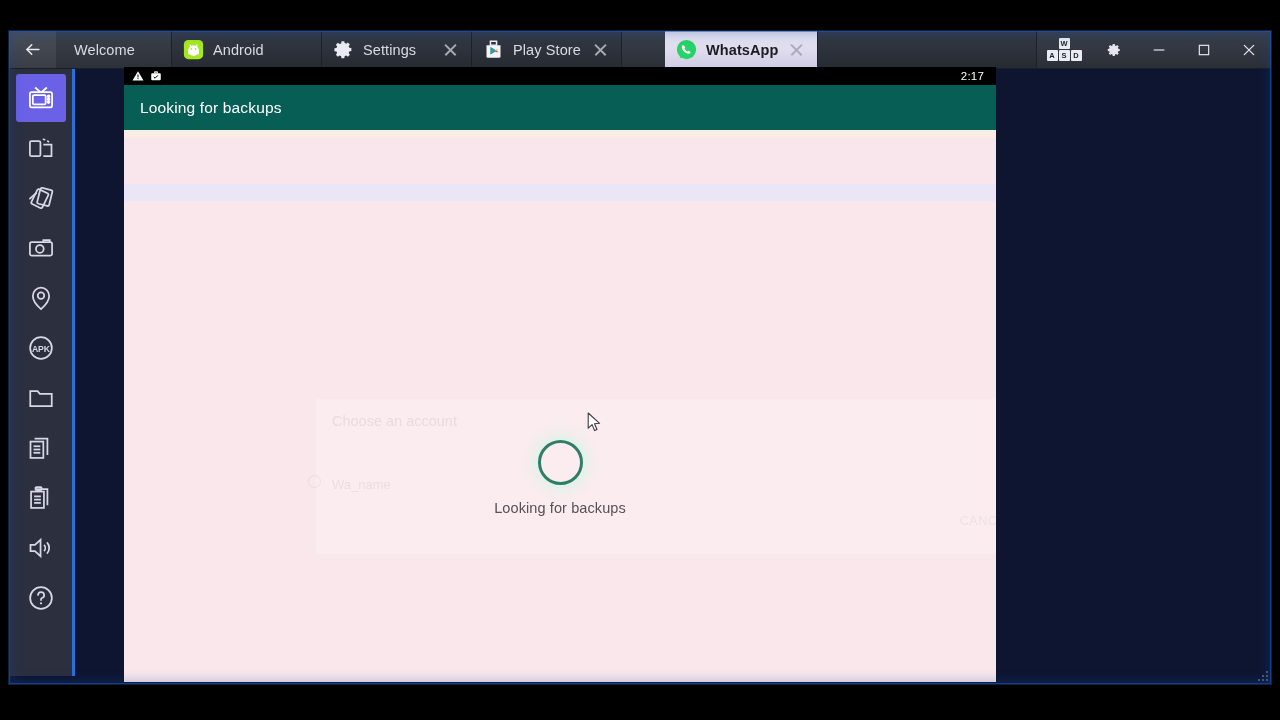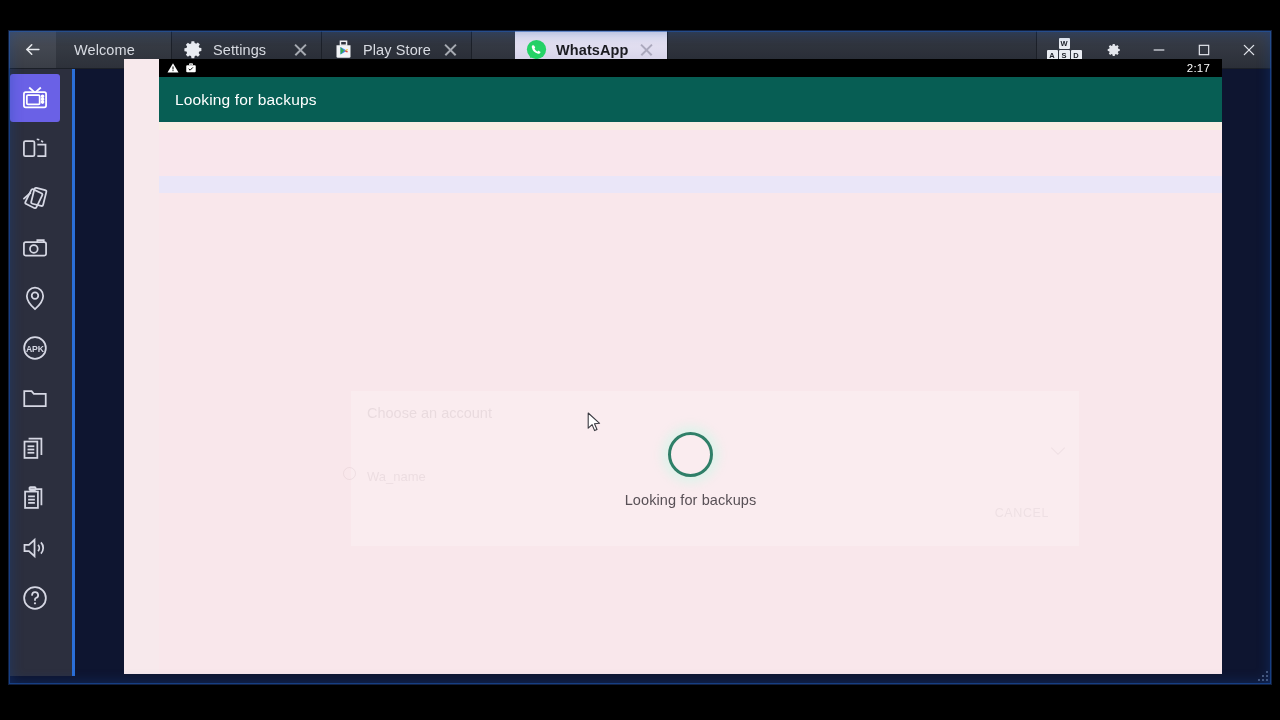--- a/index.html
+++ b/index.html
@@ -77,34 +77,34 @@
     width:11px; height:11px; background:#e9ecf2; color:#20242c;
     font-size:7.5px; line-height:11px; text-align:center; font-weight:700;
     border-radius:1px;
   }
 
   
   #rail{
     position:absolute; left:1px; top:38px; bottom:8px; width:65px;
     background:#2c2f3e;
     border-right:3px solid #2b6fd8;
-    display:flex; flex-direction:column; 
+    display:flex; flex-direction:column; align-items:center;
     padding-top:5px; gap:2px;
   }
   .rail-item{
     width:50px; height:48px; display:flex; align-items:center; justify-content:center;
     border-radius:3px; color:#d6d8e4;
   }
   .rail-item.selected{ background:#6a61e6; }
   .rail-item svg{ width:28px; height:28px; }
 
   
   #screen{
-    position:absolute; left:115px; top:28px; width:1098px; height:615px;
-    background:#f7e9ec; overflow:hidden;padding-left:35px;
+    position:absolute; left:115px; top:36px; width:872px; height:615px;
+    background:#f7e9ec; overflow:hidden;
   }
   #statusbar{
     height:18px; background:#000; display:flex; align-items:center;
     padding:0 8px; color:#fff;
   }
   #statusbar .sb-left{ display:flex; align-items:center; gap:6px; }
   #statusbar .sb-left svg{ width:12px; height:12px; display:block; }
   #statusbar .sb-right{ margin-left:auto; font-size:11.5px; letter-spacing:.2px; padding-right:4px;}
 
   #appbar{
@@ -182,20 +182,32 @@
         <svg viewBox="0 0 24 24" fill="none" stroke="currentColor" stroke-width="2" stroke-linecap="round" stroke-linejoin="round">
           <line x1="20" y1="12" x2="5" y2="12"></line>
             <polyline points="11 18 5 12 11 6"></polyline>
         </svg>
       </div>
 
       <div class="tab first">
         <span class="tab-label">Welcome</span>
       </div>
 
+      <div class="tab">
+        <svg class="tab-icon" viewBox="0 0 24 24">
+          <rect x="1" y="1" width="22" height="22" rx="5" fill="#a4e821"></rect>
+          <circle cx="12" cy="13.2" r="6.1" fill="#ffffff"></circle>
+          <rect x="5.9" y="12.4" width="12.2" height="5" fill="#ffffff"></rect>
+          <circle cx="9.6" cy="11.4" r="1" fill="#a4e821"></circle>
+          <circle cx="14.4" cy="11.4" r="1" fill="#a4e821"></circle>
+          <line x1="7.6" y1="6.4" x2="9.2" y2="8.6" stroke="#ffffff" stroke-width="1.2"></line>
+          <line x1="16.4" y1="6.4" x2="14.8" y2="8.6" stroke="#ffffff" stroke-width="1.2"></line>
+        </svg>
+        <span class="tab-label">Android</span>
+      </div>
 
       <div class="tab">
         <svg class="tab-icon" viewBox="0 0 24 24" fill="#e9ecf2">
           <path d="M12 8.3a3.7 3.7 0 1 0 0 7.4 3.7 3.7 0 0 0 0-7.4zm0 5.6a1.9 1.9 0 1 1 0-3.8 1.9 1.9 0 0 1 0 3.8z"></path>
           <path d="M21 13.6v-3.2l-2.4-.4a6.9 6.9 0 0 0-.7-1.7l1.4-2-2.3-2.3-2 1.4a6.9 6.9 0 0 0-1.7-.7L12.9 2.6h-3.2l-.4 2.4a6.9 6.9 0 0 0-1.7.7l-2-1.4L3.3 6.6l1.4 2a6.9 6.9 0 0 0-.7 1.7L1.6 10.7v3.2l2.4.4c.16.6.4 1.17.7 1.7l-1.4 2 2.3 2.3 2-1.4c.53.3 1.1.54 1.7.7l.4 2.4h3.2l.4-2.4c.6-.16 1.17-.4 1.7-.7l2 1.4 2.3-2.3-1.4-2c.3-.53.54-1.1.7-1.7z"></path>
         </svg>
         <span class="tab-label">Settings</span>
         <span class="close"></span>
       </div>
 

